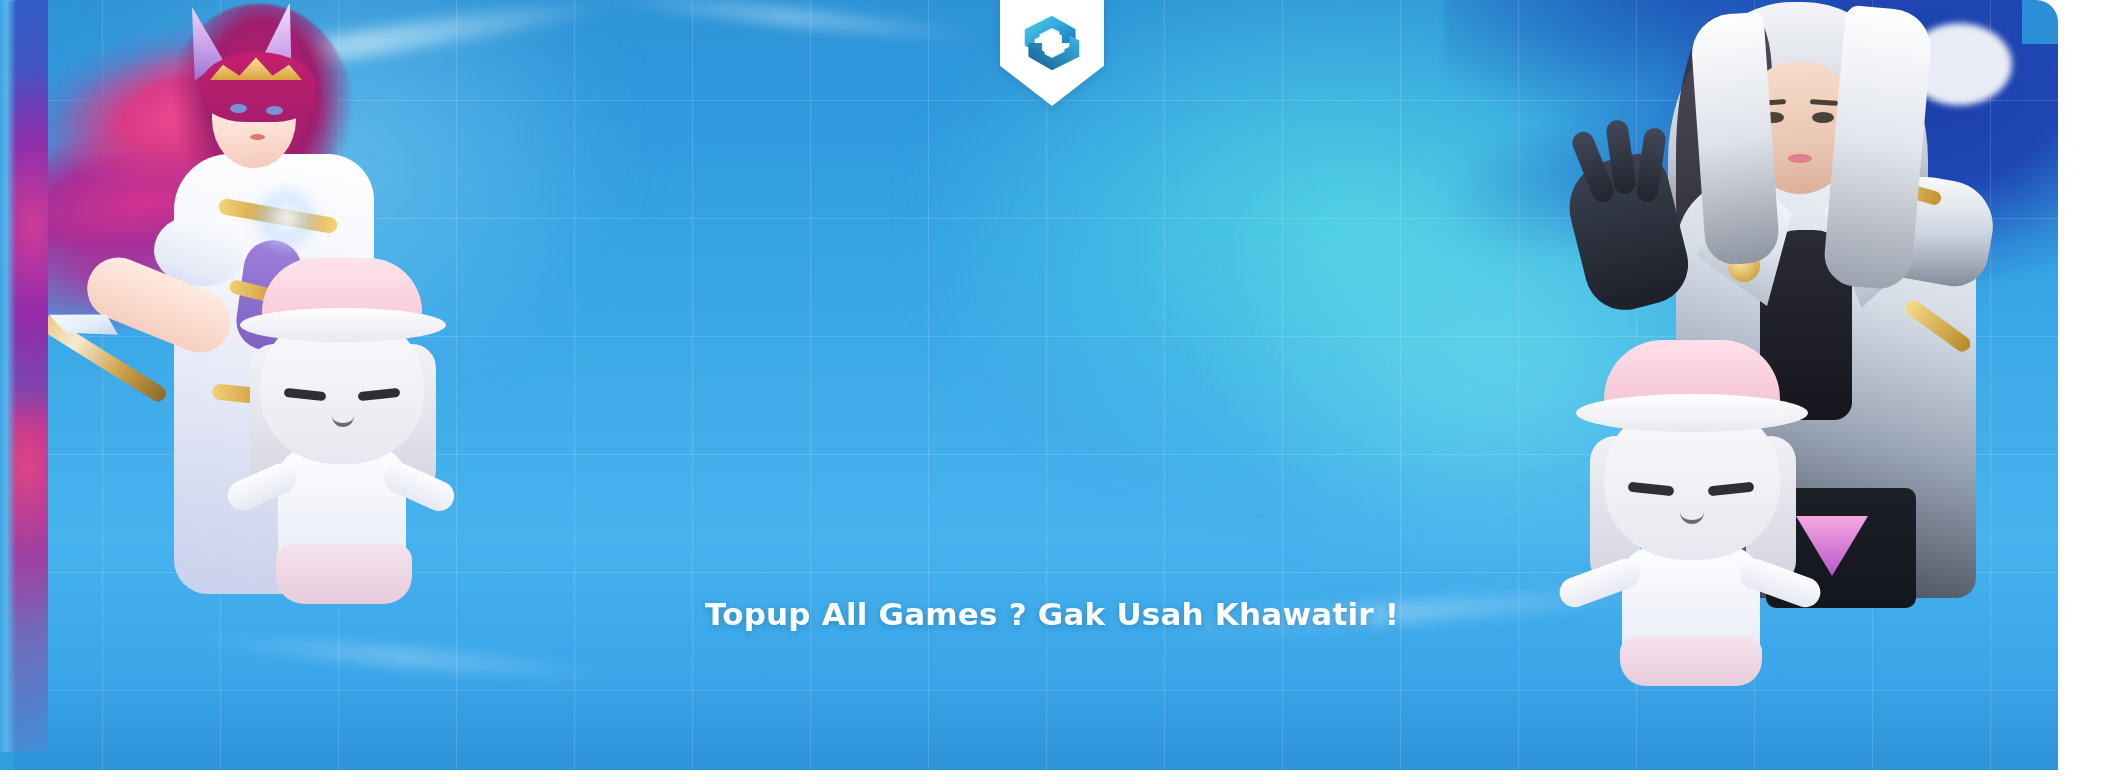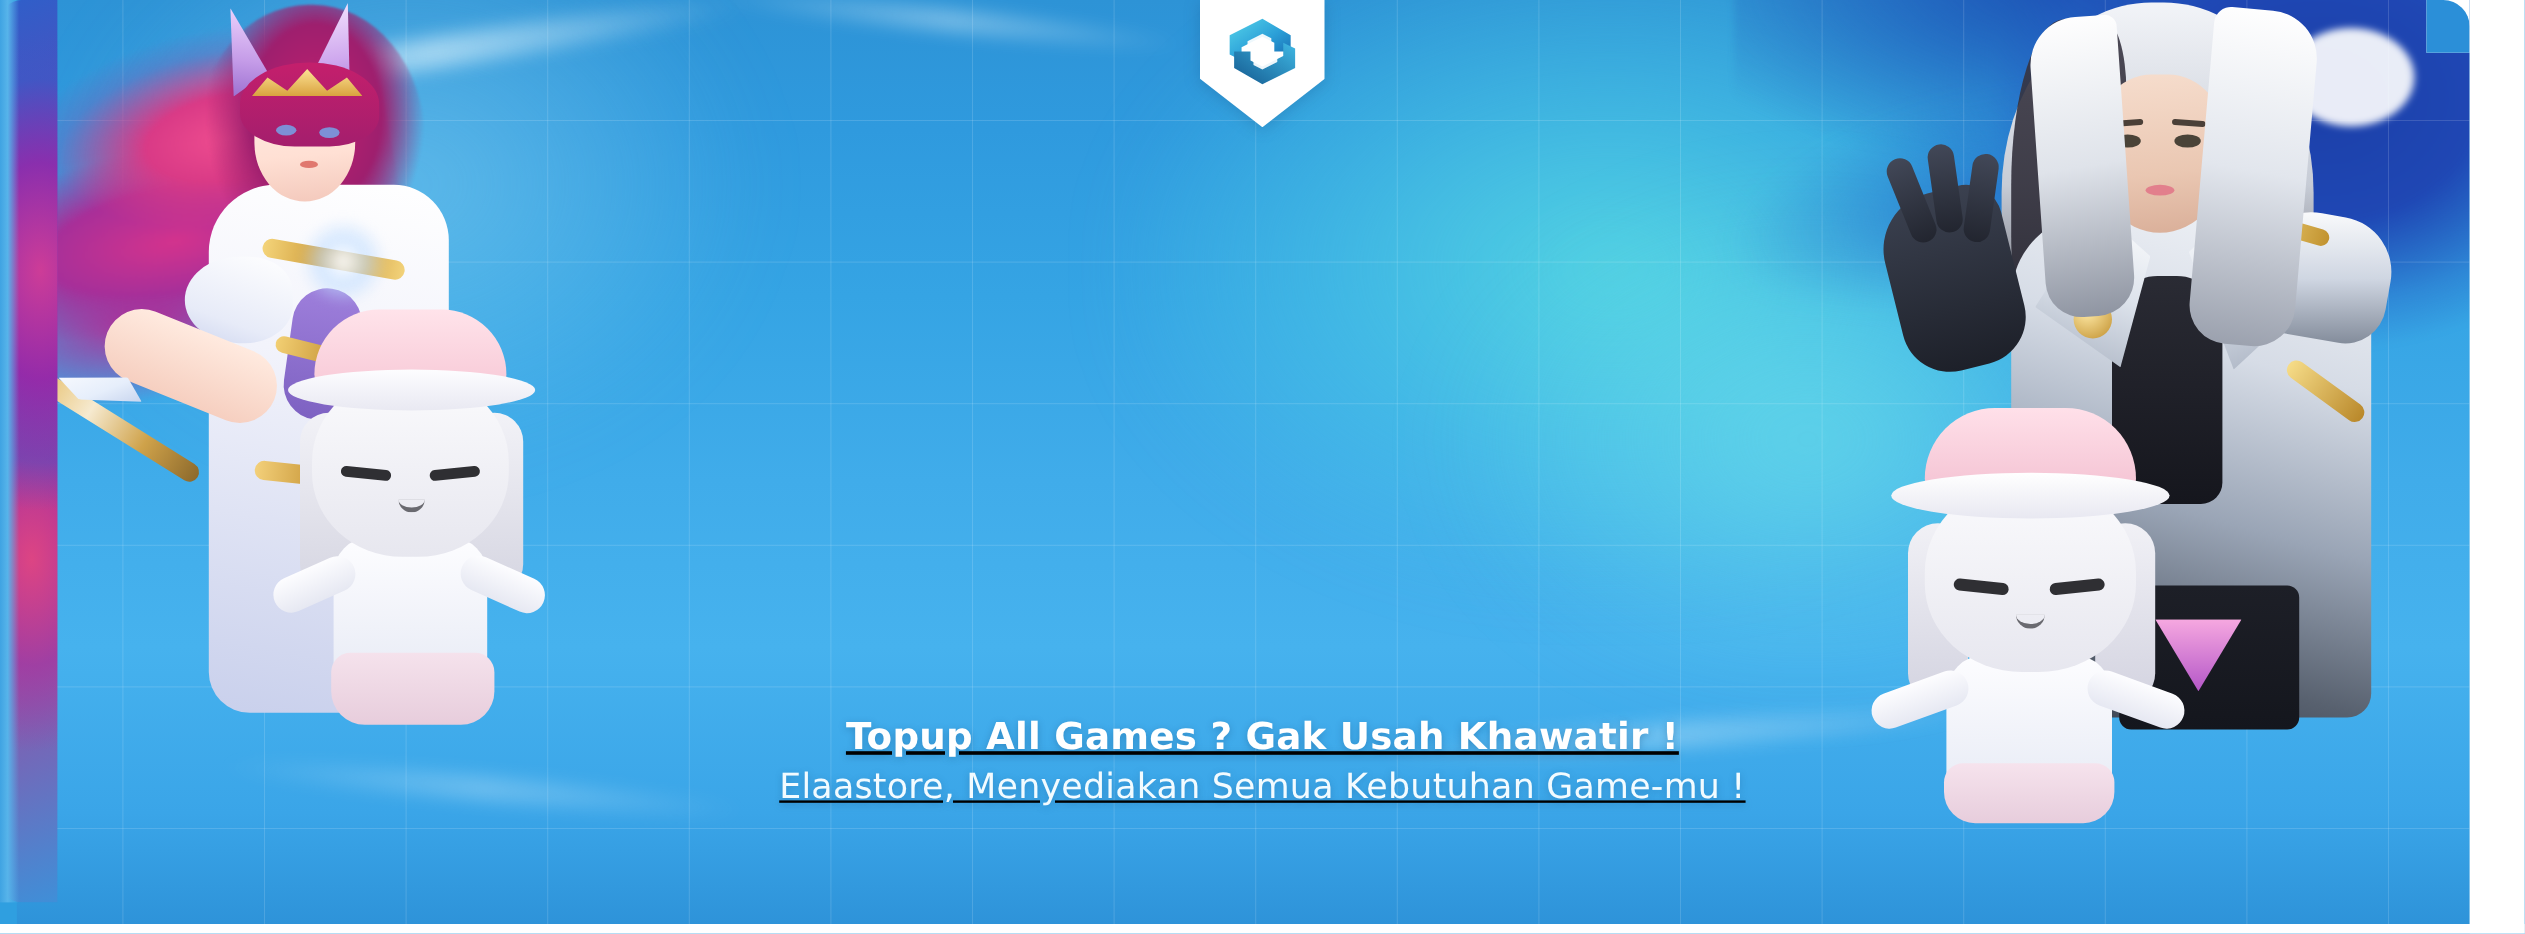--- a/index.html
+++ b/index.html
@@ -476,21 +476,21 @@
     text-shadow:
       0 0 0 #fff,
       0 6px 22px rgba(120,200,240,.55);
     transform:scaleX(1.22) scaleY(1.18);
     transform-origin:center center;
   }
   .title-1{ font-size:150px; margin-bottom:34px; }
   .title-2{ font-size:150px; }
 
   .tagline-wrap{
-    position:absolute; left:0; right:0; top:596px; text-align:center; z-index:16;text-decoration:underline;
+    position:absolute; left:0; right:0; top:596px; text-align:center; z-index:16;
   }
   .tagline-main{
     font-family:"DejaVu Sans", sans-serif;
     font-size:31px; font-weight:bold; color:#ffffff;
     letter-spacing:.2px;
     text-shadow:0 2px 6px rgba(30,90,140,.38);
     margin-bottom:6px;
   }
   .tagline-sub{
     font-family:"DejaVu Sans", sans-serif;
@@ -599,21 +599,20 @@
       <div class="ch-brim"></div>
       <div class="ch-eye l"></div>
       <div class="ch-eye r"></div>
       <div class="ch-mouth"></div>
     </div>
   </div>
 
 
   <div class="tagline-wrap">
     <div class="tagline-main">Topup All Games ? Gak Usah Khawatir !</div>
-    <div class="tagline-sub">Elaastore, Menyediakan Semua Kebutuhan Game-mu !</div>
   </div>
 
   <div class="logo-badge">
     <div class="logo-shield"></div>
     <svg class="logo-mark" viewBox="0 0 100 100">
       <defs>
         <linearGradient id="lgA" x1="0" y1="0" x2="1" y2="1">
           <stop offset="0%" stop-color="#56d4ea"></stop>
           <stop offset="55%" stop-color="#2ba0d8"></stop>
           <stop offset="100%" stop-color="#1769b0"></stop>

